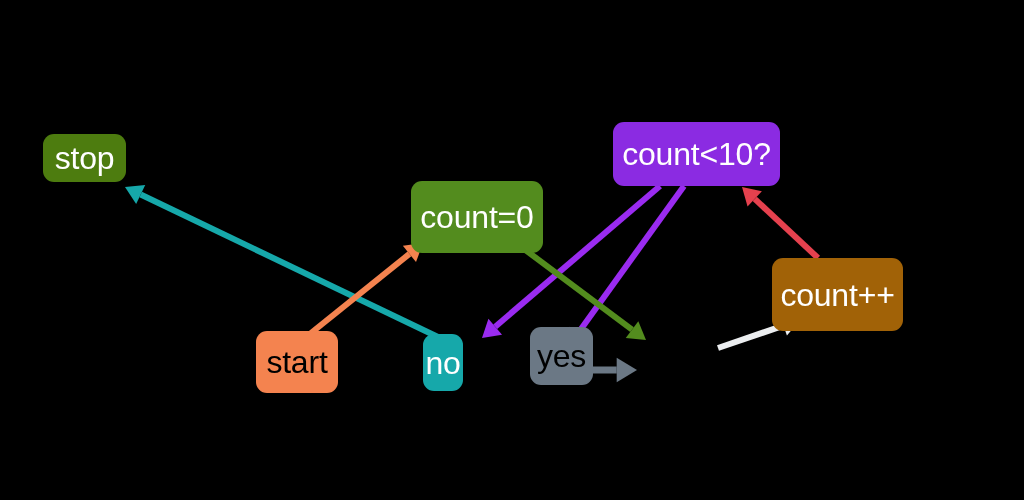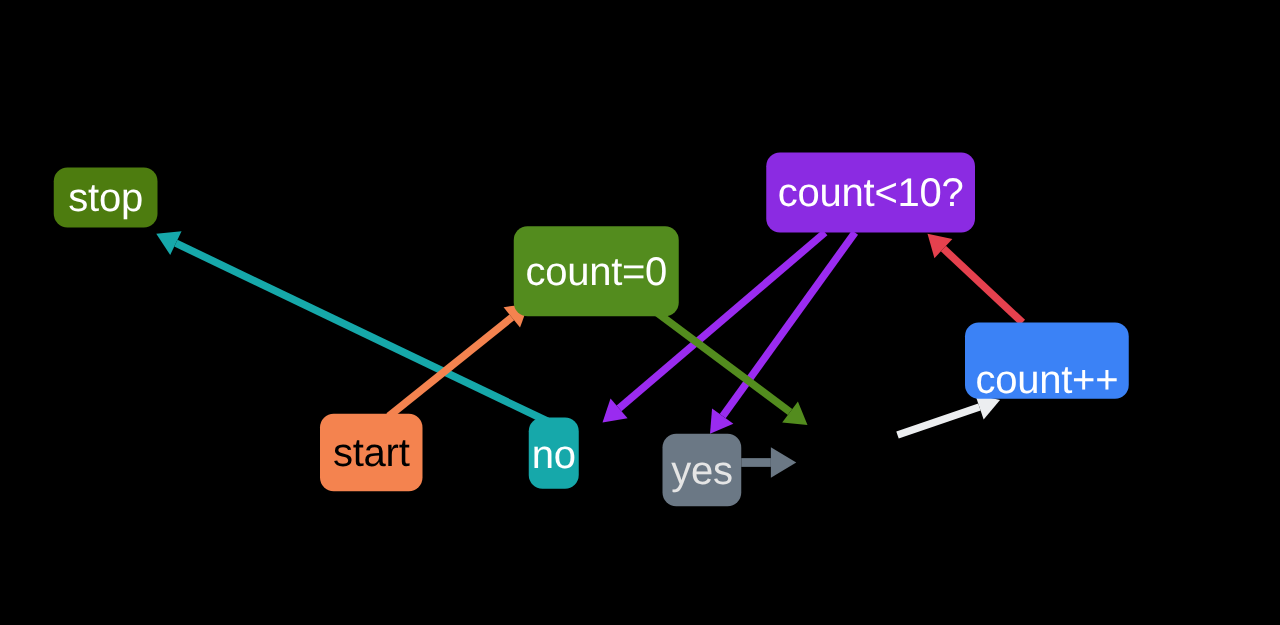--- a/index.html
+++ b/index.html
@@ -78,25 +78,25 @@
     </svg>
 <div class="node" style="left: 43px; top: 134px; width: 83px; height: 48px; background: #4d7c0f; color: rgb(255, 255, 255);">
       <span>stop</span>
     </div>
     <div class="node" style="left: 400px; top: 181px; width: 132px; height: 72px; background: rgb(83, 140, 30); color: rgb(255, 255, 255); margin-left: 11px;">
       <span>count=0</span>
     </div>
     <div class="node" style="left: 613px; top: 122px; width: 167px; height: 64px; background: rgb(139, 43, 226); color: rgb(255, 255, 255); text-align: center;">
       <span>count&lt;10?</span>
     </div>
-    <div class="node" style="left: 772px; top: 258px; width: 131px; height: 61px; background: #3b82f6; color: rgb(255, 255, 255); align-items: flex-end;">
+    <div class="node" style="left: 772px; top: 258px; width: 131px; height: 73px; background: #a16207; color: rgb(255, 255, 255);">
       <span>count++</span>
     </div>
     <div class="node" style="left: 256px; top: 331px; width: 82px; height: 62px; background: rgb(244, 131, 79); color: #000000;">
       <span>start</span>
     </div>
     <div class="node" style="left: 423px; top: 334px; width: 40px; height: 57px; background: rgb(22, 168, 170); color: rgb(255, 255, 255);">
       <span>no</span>
     </div>
-    <div class="node" style="left: 530px; top: 347px; width: 63px; height: 58px; background: rgb(107, 120, 133); color: #e5e5e5;">
+    <div class="node" style="left: 530px; top: 327px; width: 63px; height: 58px; background: rgb(107, 120, 133); color: #000000;">
       <span>yes</span>
     </div>
   </div>
 
 </body></html>

